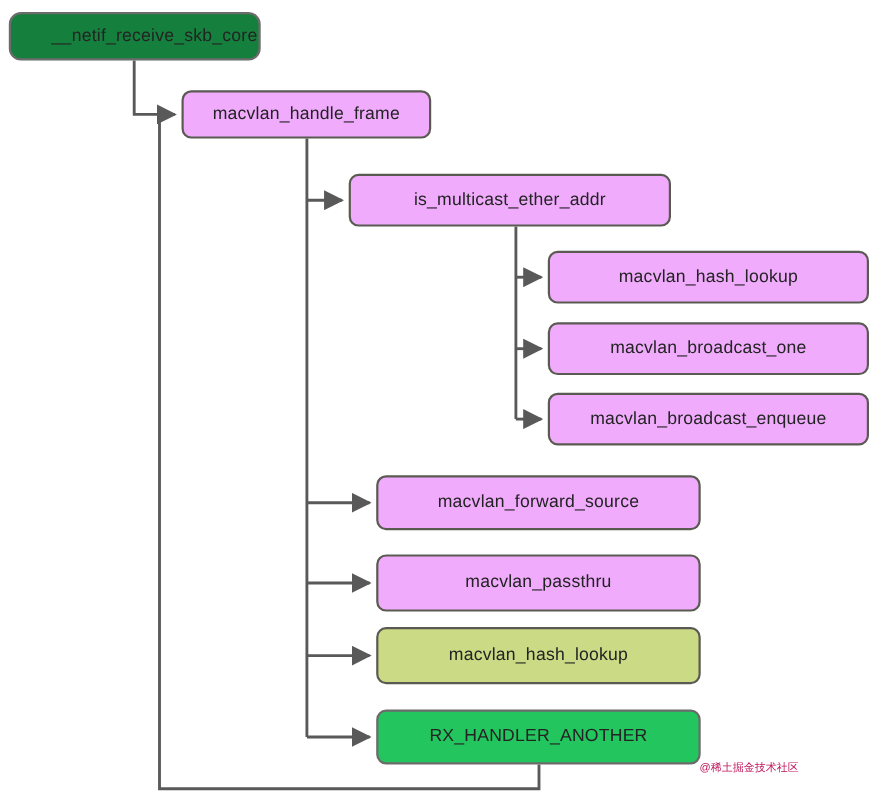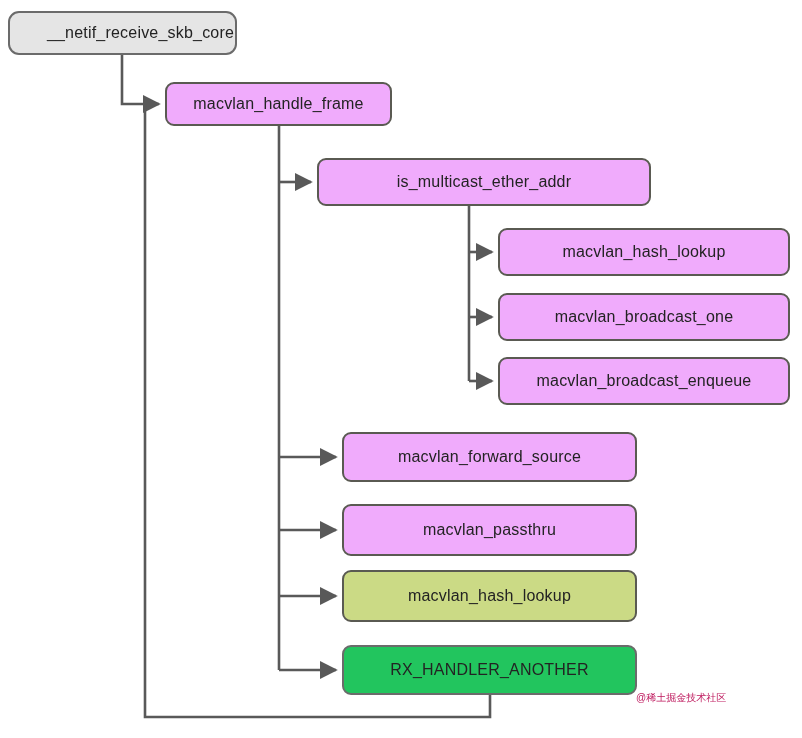--- a/index.html
+++ b/index.html
@@ -32,21 +32,21 @@
     display: flex;
     align-items: center;
     justify-content: center;
     font-size: 16px;
     color: #232323;
     letter-spacing: 0.2px;
     white-space: nowrap;
     z-index: 2;
   }
   .node.root {
-    background: #e5e5e5;
+    background: #15803d;
     border-color: #6b6b6b;
     border-radius: 11px;
     padding-left: 36px;
   }
   .node.green {
     background: #f0abfc;
   }
   .node.green-hi {
     background: #cbda85;
   }
@@ -95,21 +95,21 @@
   </svg>
 
   <div class="node root" style="left:8px; top:11px; width:229px; height:44px;">
     <span>__netif_receive_skb_core</span>
   </div>
 
   <div class="node green" style="left:165px; top:82px; width:227px; height:44px;">
     <span>macvlan_handle_frame</span>
   </div>
 
-  <div class="node green" style="left:317px; top:158px; width:334px; height:48px;">
+  <div class="node green" style="left:317px; top:158px; width:293px; height:48px;">
     <span>is_multicast_ether_addr</span>
   </div>
 
   <div class="node green" style="left:498px; top:228px; width:292px; height:48px;">
     <span>macvlan_hash_lookup</span>
   </div>
 
   <div class="node green" style="left:498px; top:293px; width:292px; height:48px;">
     <span>macvlan_broadcast_one</span>
   </div>

